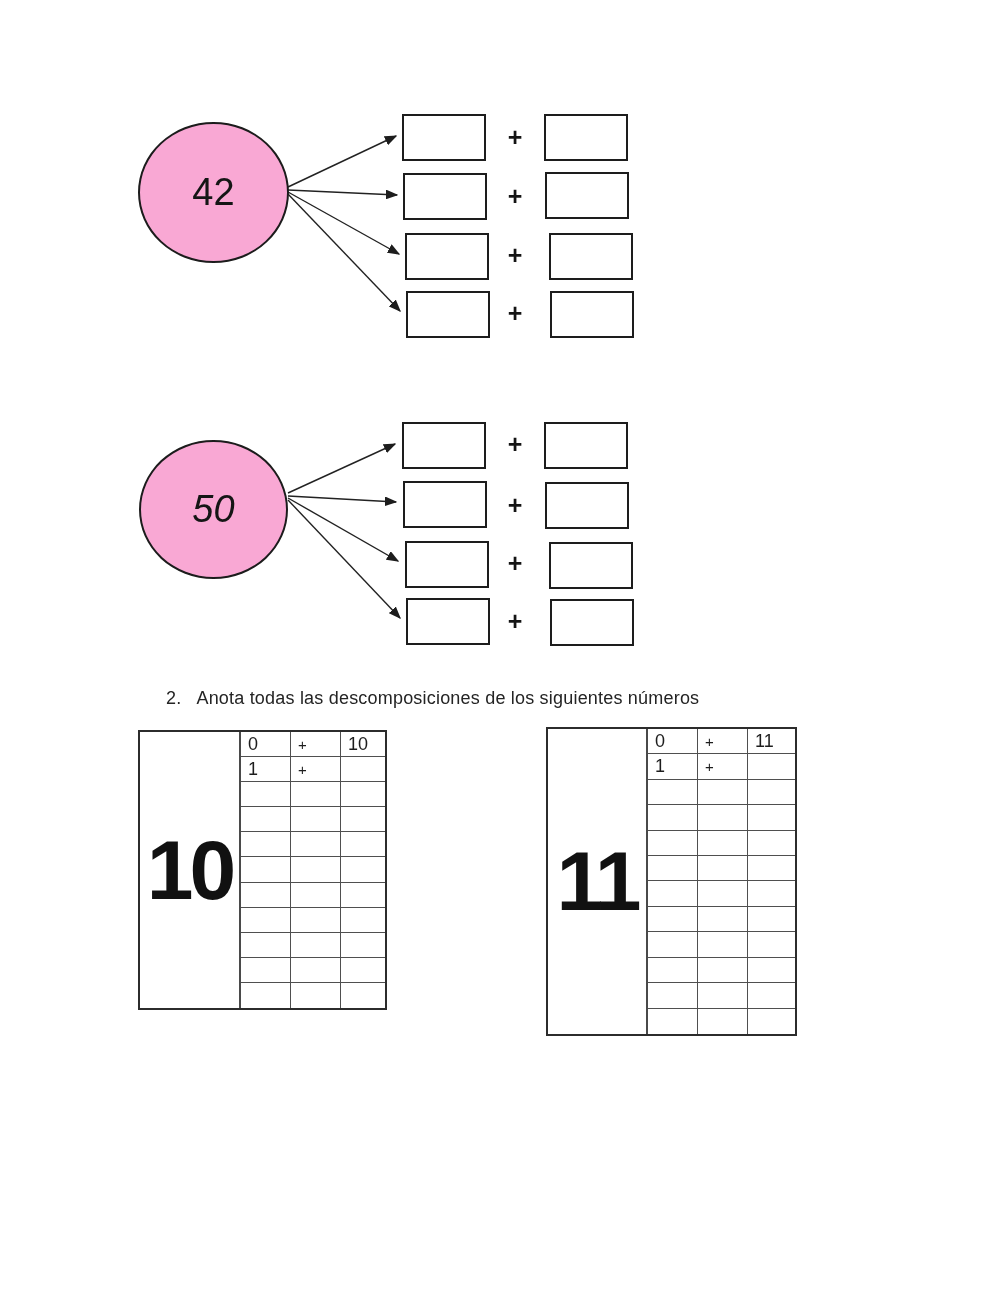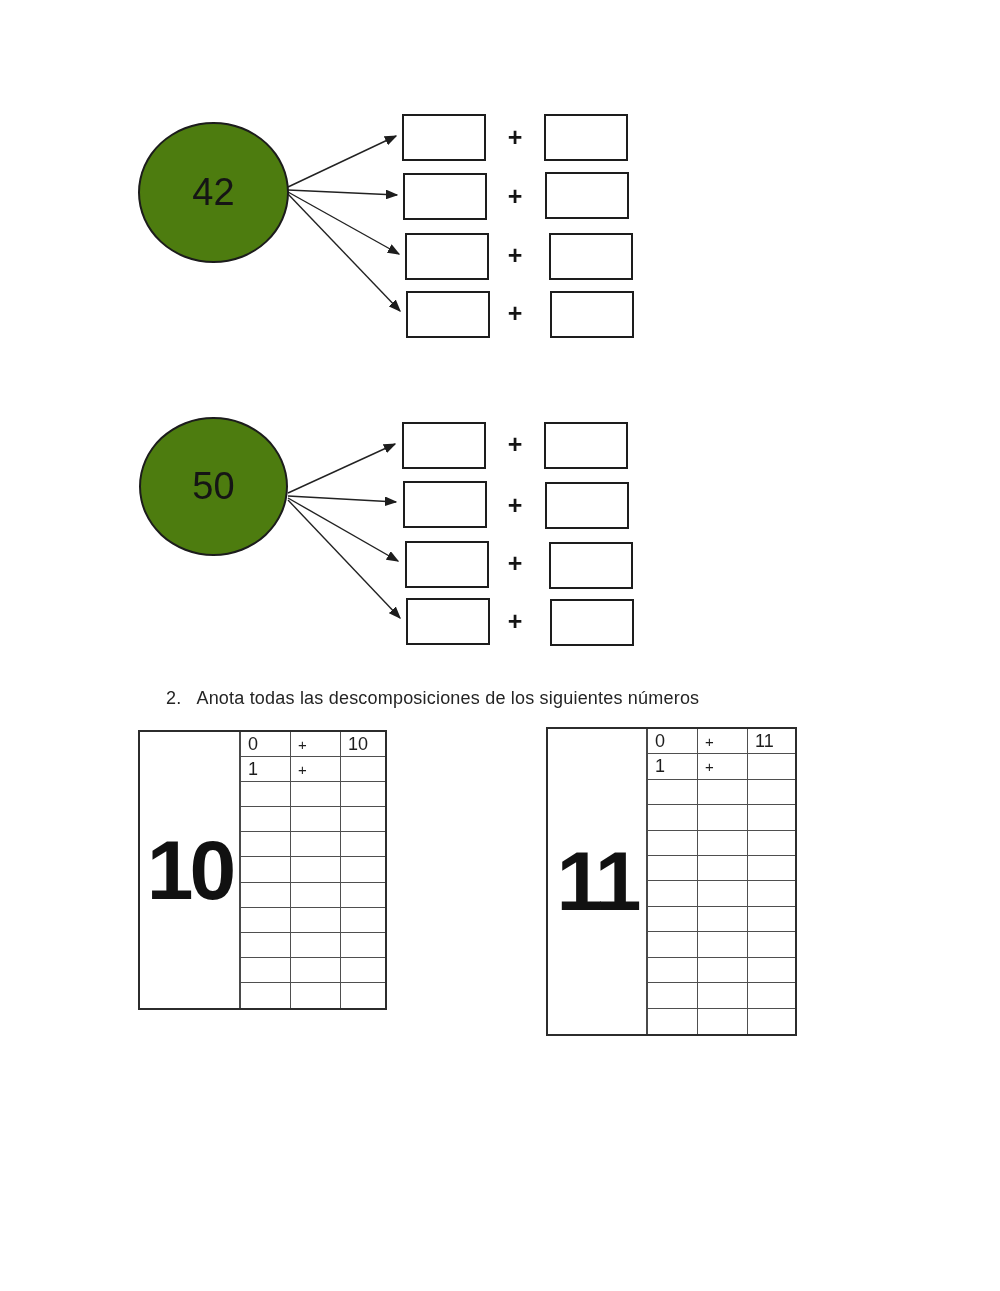--- a/index.html
+++ b/index.html
@@ -2,21 +2,21 @@
 <html><head>
 <meta charset="utf-8">
 <style>
   * { box-sizing: border-box; margin: 0; padding: 0; }
   body { background: #ffffff; font-family: "Liberation Sans", sans-serif; color: #1d1d1d; }
   .page { position: relative; width: 1000px; height: 1291px; background: #ffffff; overflow: hidden; }
 
   
   .num-circle { position: absolute; border: 2.5px solid #1c1c1c; border-radius: 50%;
     display: flex; align-items: center; justify-content: center;
-    font-size: 38px; color: #151515; background: #4d7c0f; }
+    font-size: 38px; color: #151515; background: #f9a8d4; }
 
   
   .abox { position: absolute; width: 84px; height: 47px; border: 2px solid #1d1d1d; background: #fff; }
 
   
   .dplus { position: absolute; left: 494px; width: 42px; text-align: center;
     font-size: 25px; font-weight: 600; color: #141414; line-height: 25px; }
 
   
   .arrows { position: absolute; left: 0; top: 0; pointer-events: none; }
@@ -77,21 +77,21 @@
   <div class="abox" style="left:545px; top:172px;"></div>
 
   <div class="abox" style="left:405px; top:233px;"></div>
   <span class="dplus" style="top:243px;">+</span>
   <div class="abox" style="left:549px; top:233px;"></div>
 
   <div class="abox" style="left:406px; top:291px;"></div>
   <span class="dplus" style="top:301px;">+</span>
   <div class="abox" style="left:550px; top:291px;"></div>
 
-  <div class="num-circle" style="left:139px; top:417px; width:149px; height:139px;">
+  <div class="num-circle" style="left:139px; top:440px; width:149px; height:139px;font-style:italic;">
     <span>50</span>
   </div>
   <div class="abox" style="left:402px; top:422px;"></div>
   <span class="dplus" style="top:432px;">+</span>
   <div class="abox" style="left:544px; top:422px;"></div>
 
   <div class="abox" style="left:403px; top:481px;"></div>
   <span class="dplus" style="top:493px;">+</span>
   <div class="abox" style="left:545px; top:482px;"></div>
 

